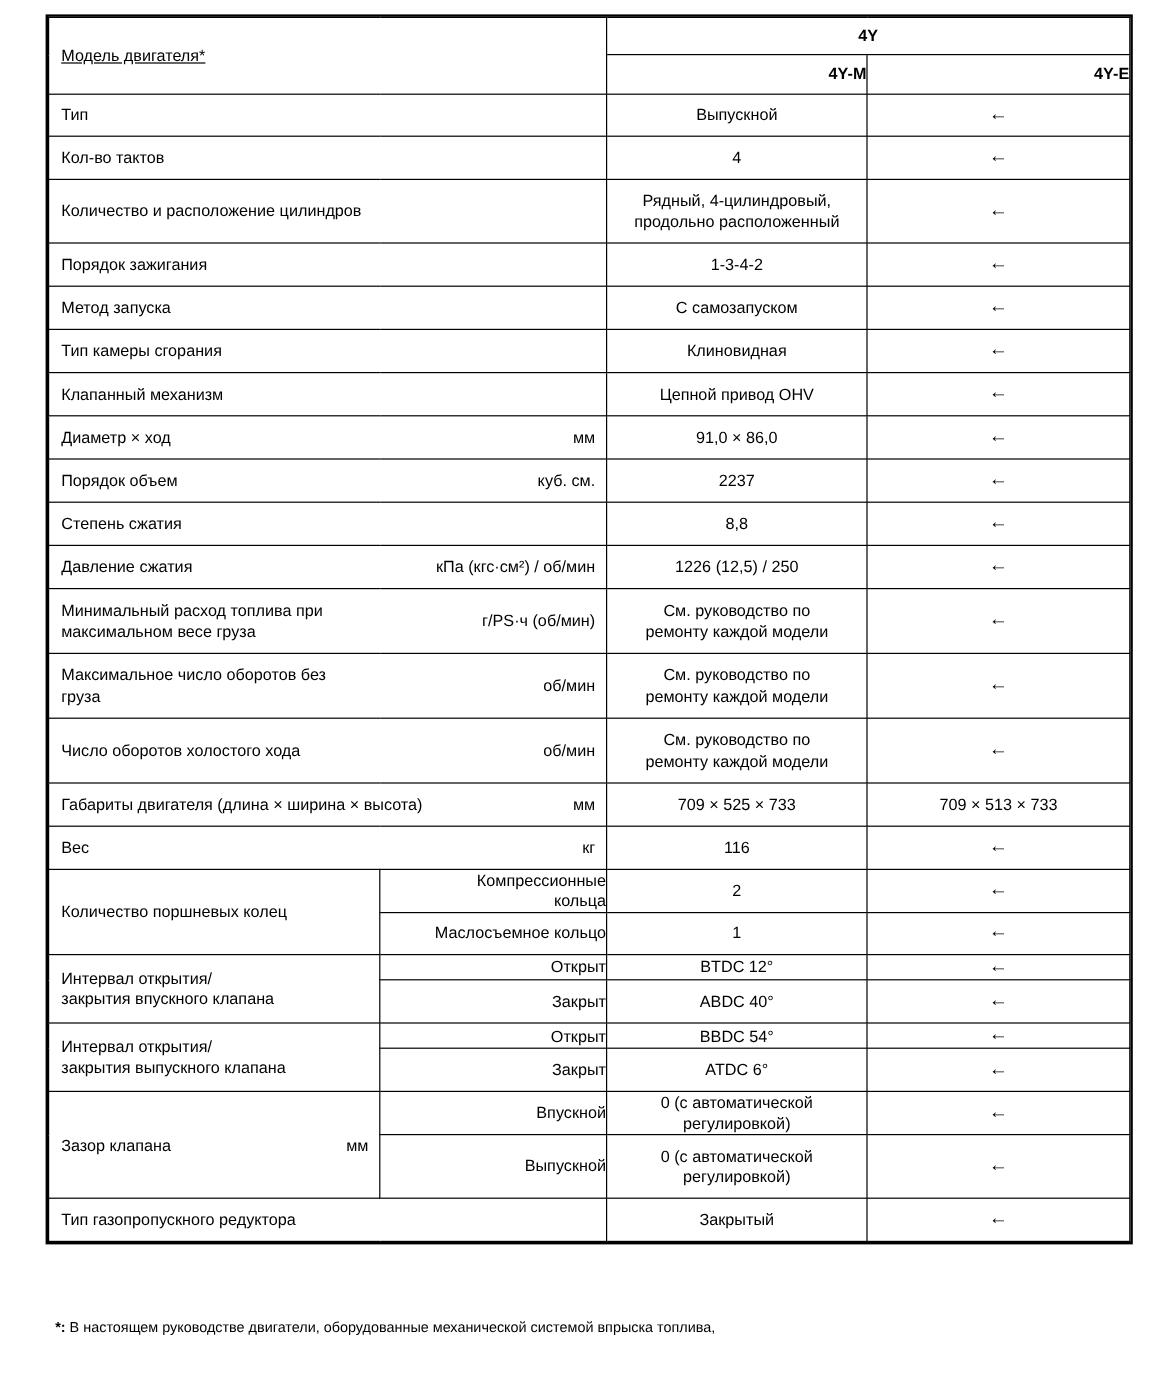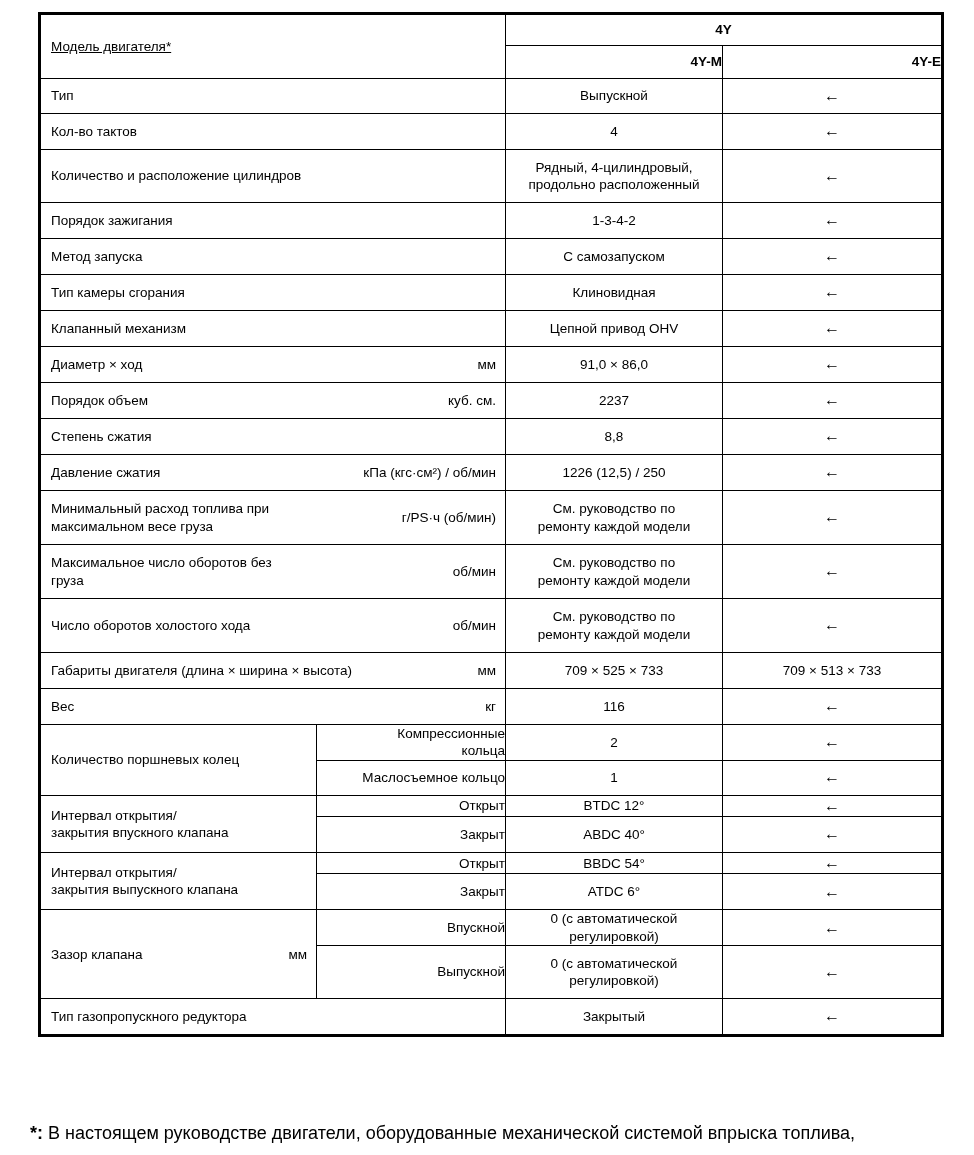--- a/index.html
+++ b/index.html
@@ -76,27 +76,26 @@
     margin-top: 35px;
   }
   .hdr-col {
     text-align: right;
     padding: 6px 6px;
     font-weight: bold;
   }
 
   .footnote {
     position: absolute;
-    left: 30px;
+    left: 46px;
     top: 1098px;
     width: 908px;
-    font-size: 18px;
+    font-size: 12px;
     line-height: 1.45;
     text-align: justify;
-    margin-top: 22px;
   }
   .footnote .fn-mark { font-weight: bold; }
   .footnote .fn-line2 { display: block; padding-left: 12px; }
 </style>
 </head>
 <body>
 
 <div class="page">
 
   <table class="spec">

